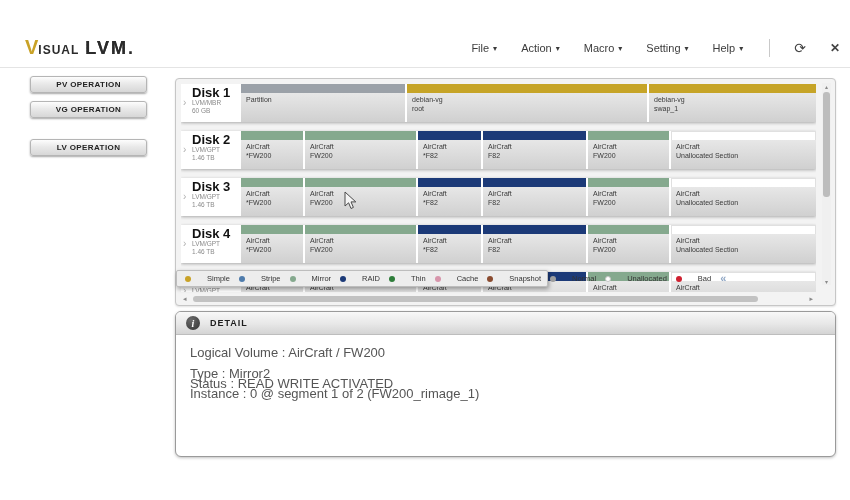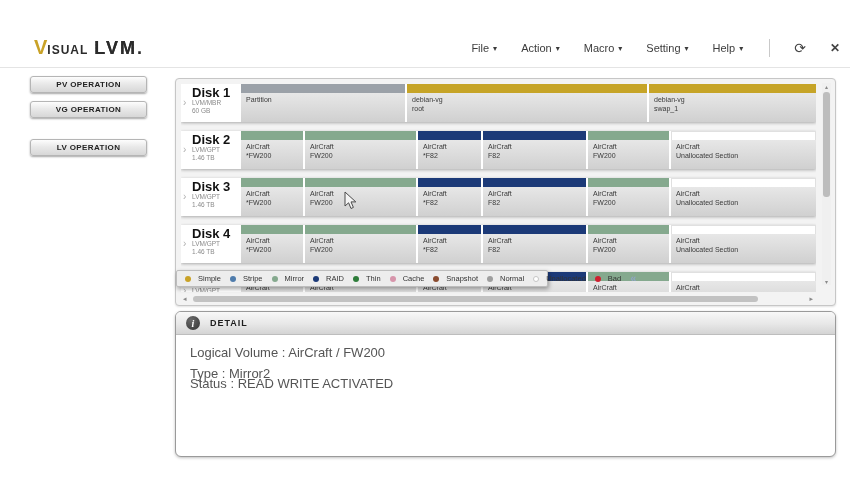--- a/index.html
+++ b/index.html
@@ -2,21 +2,21 @@
 <html><head>
 <meta charset="utf-8">
 <style>
   * { margin:0; padding:0; box-sizing:border-box; }
   html,body { background:#fff; }
   body { font-family:"Liberation Sans", sans-serif; width:850px; height:500px; }
   #screen { position:relative; width:850px; height:500px; background:#fff; overflow:hidden; }
 
   
   #topbar { position:absolute; left:0; top:0; width:850px; height:68px; background:#fff; border-bottom:1px solid #e4e4e4; }
-  #logo { position:absolute; left:34px; top:36px; white-space:nowrap; }
+  #logo { position:absolute; left:25px; top:36px; white-space:nowrap; }
   #logo .lv { font-size:20px; font-weight:800; color:#c9a227; letter-spacing:0; }
   #logo .lisual { font-size:12px; font-weight:700; color:#2b2b2b; letter-spacing:1px; }
   #logo .llvm { font-size:18px; font-weight:800; color:#2b2b2b; letter-spacing:2px; margin-left:6px;
                 background-image:repeating-linear-gradient(to bottom,#2b2b2b 0 2px, #555 2px 3px); -webkit-background-clip:text; }
   #logo .ldot { font-size:18px; font-weight:800; color:#2b2b2b; }
   #menubar { position:absolute; right:10px; top:39px; display:flex; align-items:center; gap:24px; }
   .menu-item { display:flex; align-items:center; gap:4px; font-size:11px; color:#3c3c3c; cursor:default; }
   .menu-item .caret { font-size:8px; color:#3c3c3c; }
   .menu-divider { width:1px; height:18px; background:#c9c9c9; margin-left:2px; }
   .tool-icon { font-size:14px; color:#444; line-height:14px; }
@@ -49,21 +49,21 @@
   #vscroll .arr.up { top:0; } #vscroll .arr.down { bottom:0; }
   #vthumb { position:absolute; left:1px; top:9px; width:7px; height:105px; background:#bdbdbd; border-radius:3px; }
   #hscroll { position:absolute; left:7px; bottom:2px; width:630px; height:8px; }
   #hscroll .arr { position:absolute; top:0; font-size:7px; color:#8a8a8a; line-height:8px; }
   #hscroll .arr.left { left:0; } #hscroll .arr.right { right:0; }
   #hthumb { position:absolute; left:10px; top:1px; width:565px; height:6px; background:#c2c2c2; border-radius:3px; }
 
   
   #legend { position:absolute; left:0px; top:191px; width:372px; height:17px; background:#ededed; border:1px solid #bdbdbd;
             border-radius:2px; box-shadow:1px 2px 4px rgba(0,0,0,.35); display:flex; align-items:center; padding:0 4px 0 8px; gap:9px; z-index:5; }
-  .leg-item { display:flex; align-items:center; gap:7px; }
+  .leg-item { display:flex; align-items:center; gap:16px; }
   .leg-dot { width:6px; height:6px; border-radius:50%; flex:none; }
   .leg-label { font-size:7.5px; color:#333; white-space:nowrap; }
   #legend-collapse { margin-left:auto; font-size:11px; font-weight:700; color:#8fa6c4; line-height:11px; }
 
   
   #cursor { position:absolute; left:168px; top:112px; z-index:6; }
 
   
   #detail-panel { position:absolute; left:175px; top:311px; width:661px; height:146px; background:#fff; border:1px solid #9a9a9a;
                   border-radius:6px; box-shadow:0 1px 3px rgba(0,0,0,.25); overflow:hidden; }
@@ -419,16 +419,17 @@
   <section id="detail-panel">
     <div id="detail-header">
       <div id="info-icon">i</div>
       <div id="detail-title">DETAIL</div>
     </div>
     <div id="detail-body">
         <div class="detail-line">Logical Volume : AirCraft / FW200</div>
         <div class="detail-line blank"></div>
         <div class="detail-line">Type : Mirror2</div>
         <div class="detail-line">Status : READ WRITE ACTIVATED</div>
+        <div class="detail-line">Instance : 0 @ segment 1 of 2 (FW200_rimage_1)</div>
       </div>
   </section>
 
 </div>
 
 </body></html>

